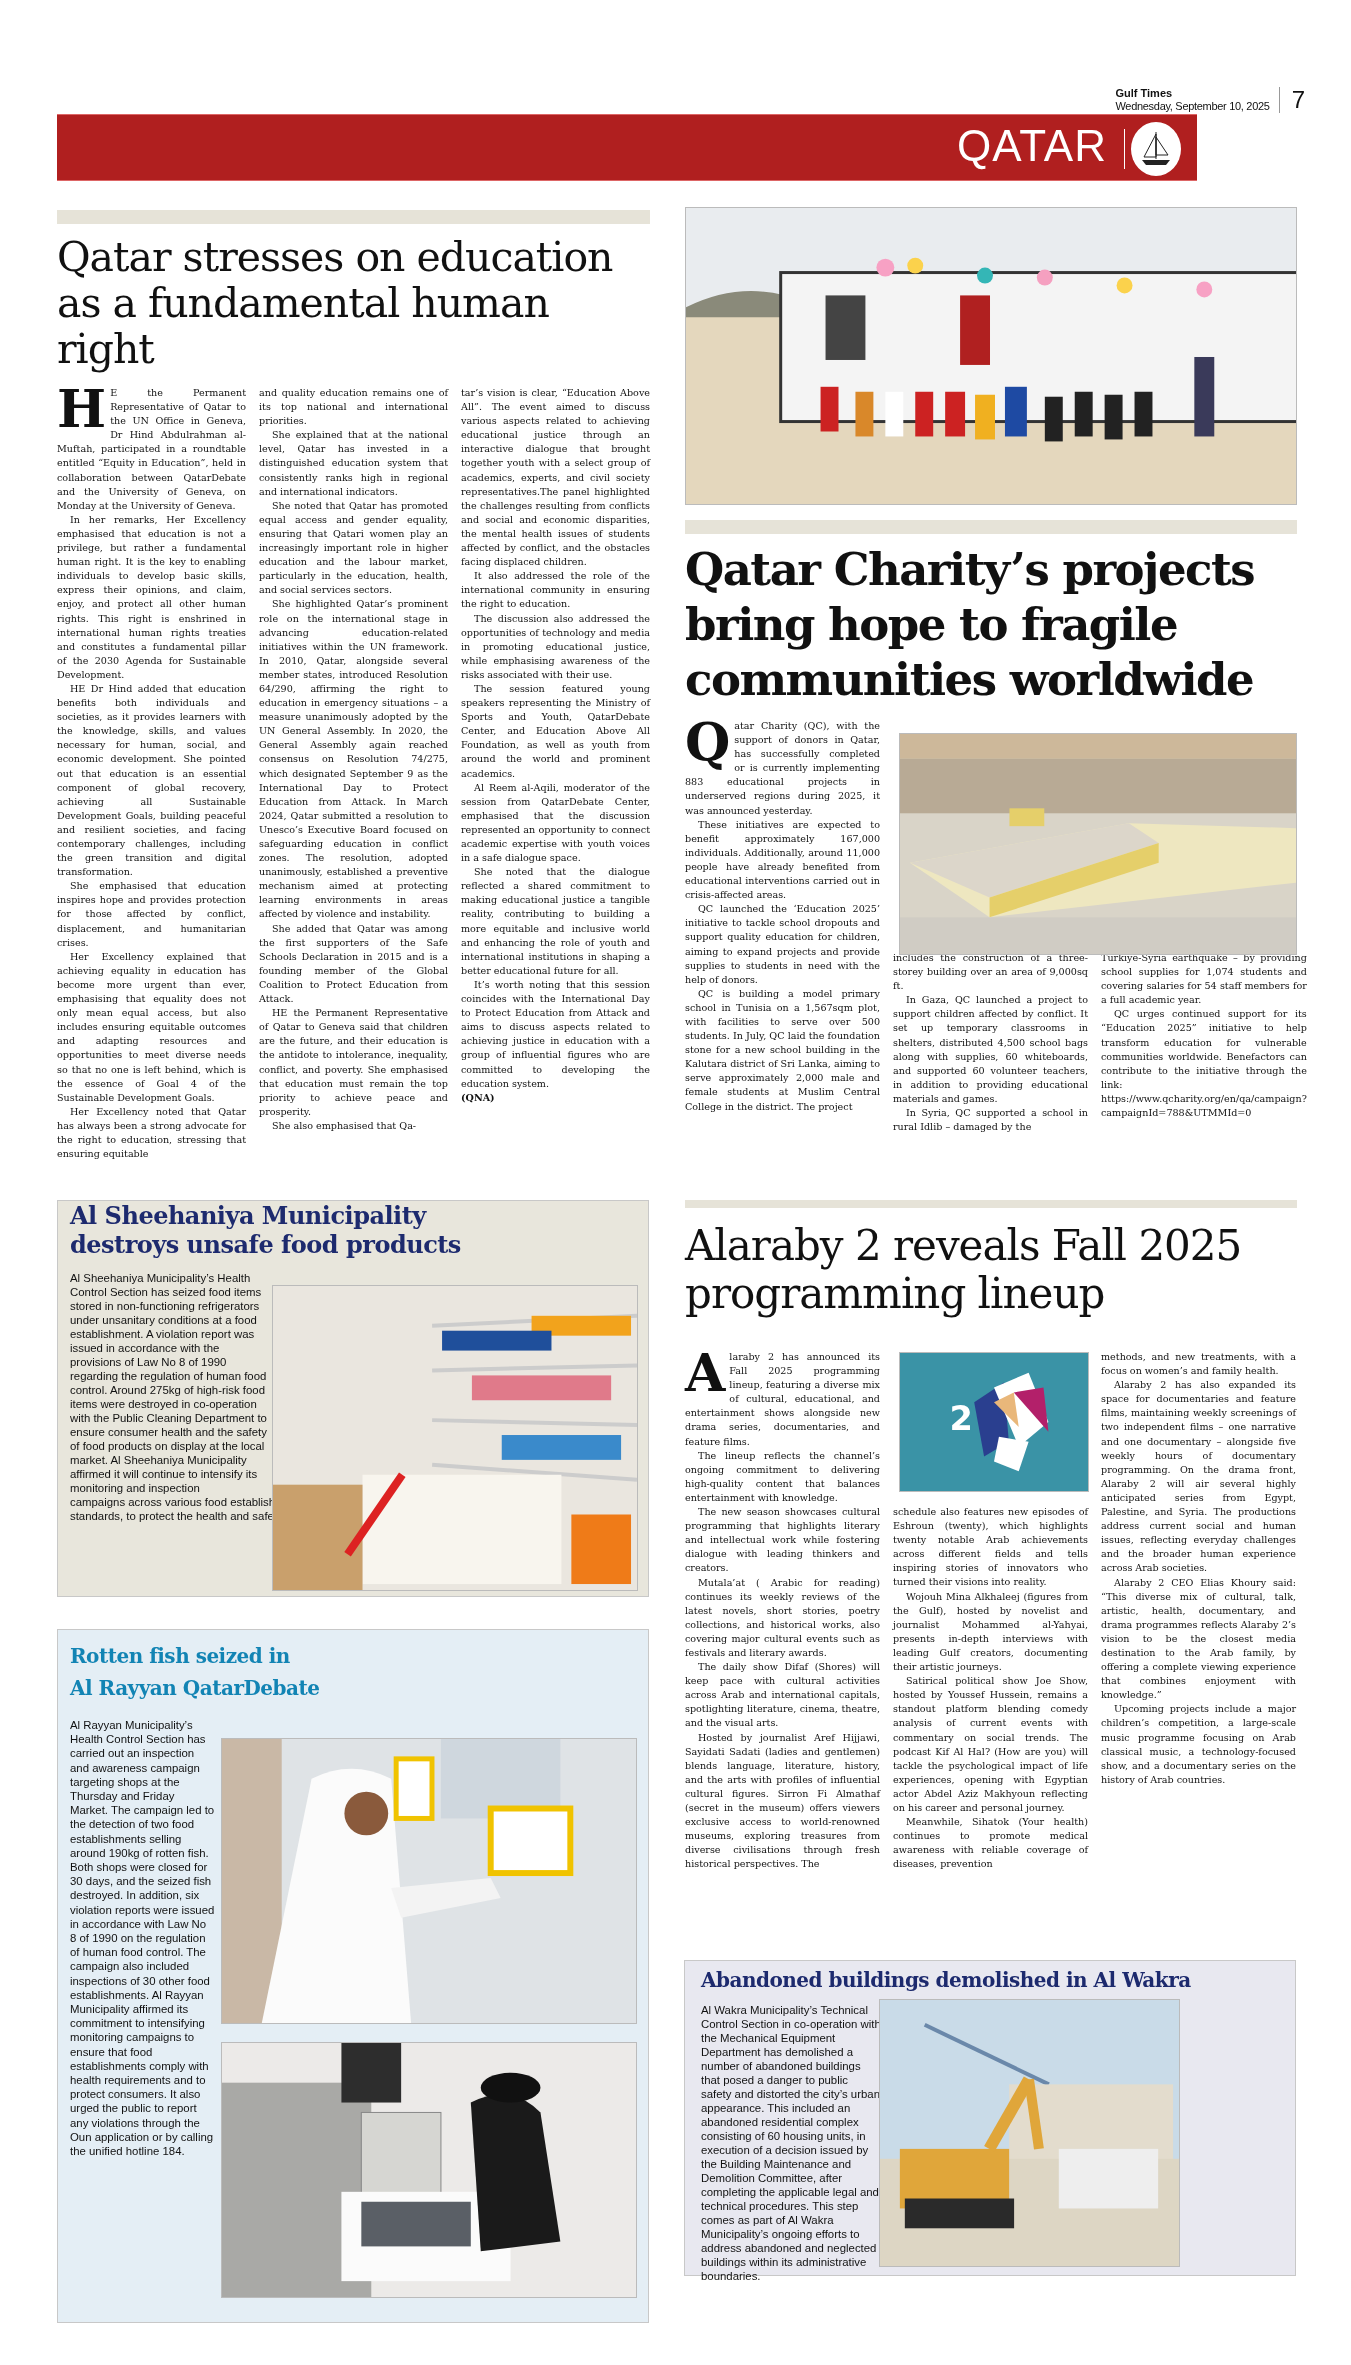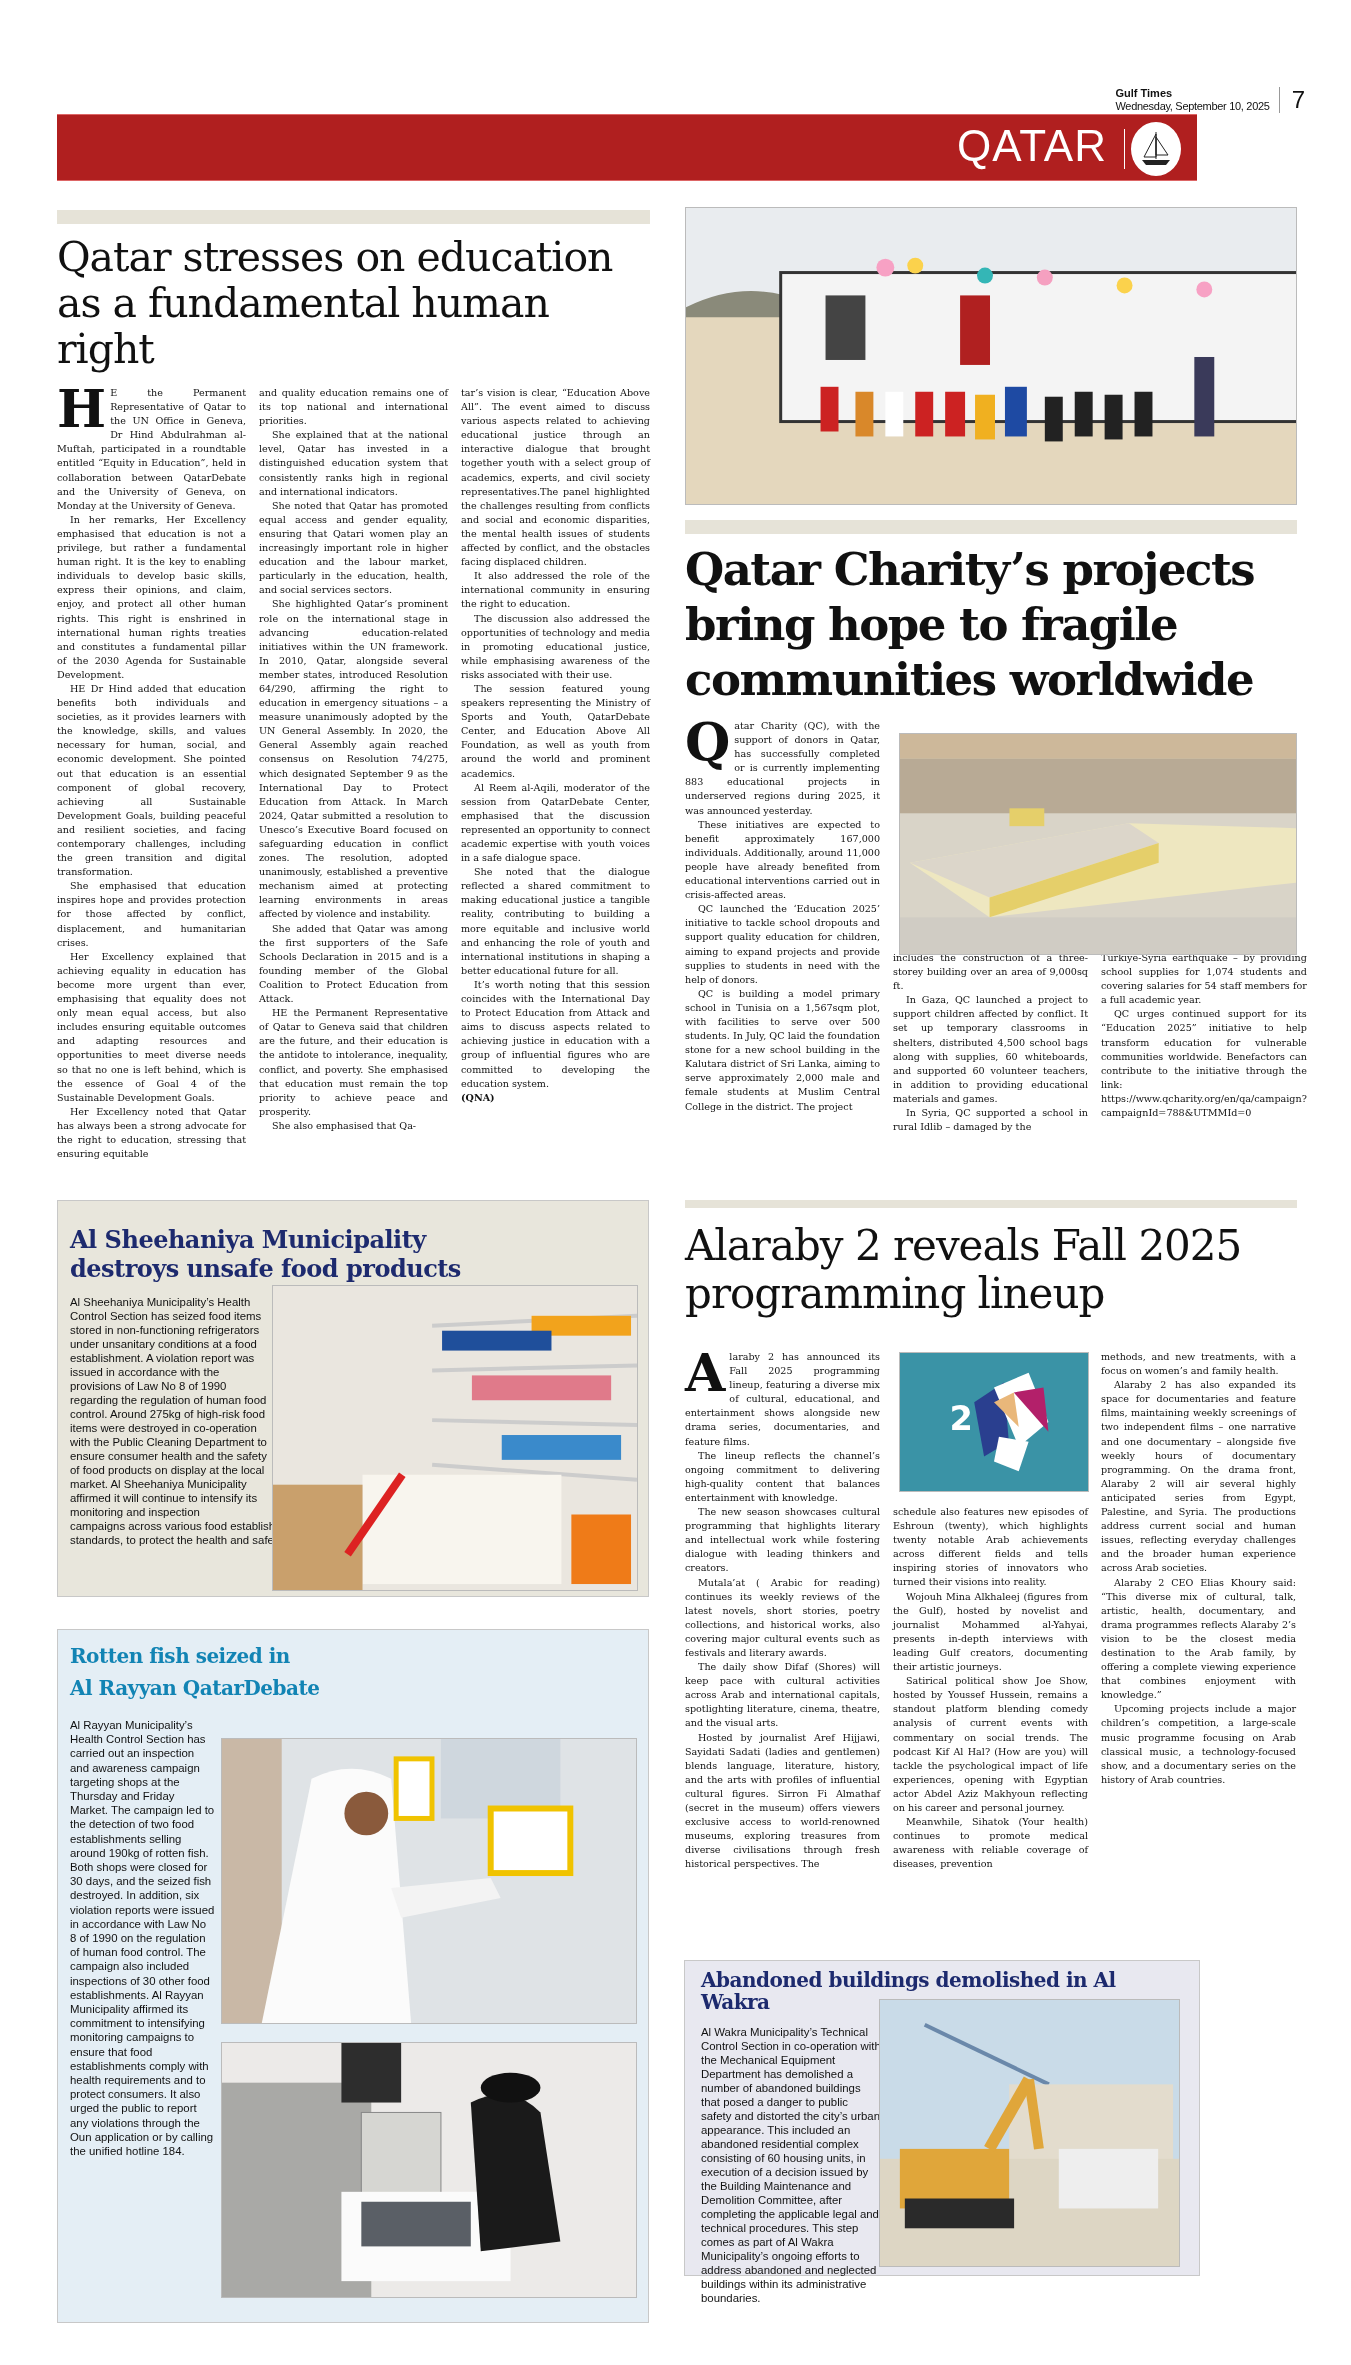--- a/index.html
+++ b/index.html
@@ -30,33 +30,33 @@
   .credit { font-weight: bold; }
 
   
   .a2-photo { left: 685px; top: 207px; width: 612px; height: 298px; }
   .a2 { left: 685px; top: 520px; width: 612px; }
   .hl-bold { font-family: "DejaVu Serif", serif; font-weight: bold; font-size: 45px; line-height: 55px; letter-spacing: -1.5px; margin-top: 8px; }
   .a2-photo2 { left: 899px; top: 733px; width: 398px; height: 222px; }
 
   
   .box { border: 1px solid #c8c8c8; }
-  .box1 { left: 57px; top: 1200px; width: 592px; height: 397px; background: #e8e6dc; padding: 24px 12px; }
+  .box1 { left: 57px; top: 1200px; width: 592px; height: 397px; background: #e8e6dc; padding: 0 12px; }
   .box-hl { font-family: "DejaVu Serif", serif; font-weight: bold; font-size: 24px; line-height: 29px; letter-spacing: -0.5px; }
   .sans-body { font-family: "Liberation Sans", sans-serif; font-size: 11.4px; line-height: 14px; }
   .box1-photo { left: 214px; top: 84px; width: 366px; height: 306px; }
 
   .box2 { left: 57px; top: 1629px; width: 592px; height: 694px; background: #e4eef5; padding: 10px 12px; }
   .box2-p1 { left: 163px; top: 108px; width: 416px; height: 286px; }
   .box2-p2 { left: 163px; top: 412px; width: 416px; height: 256px; }
 
   .a3 { left: 685px; top: 1200px; width: 612px; }
   .a3-logo { left: 899px; top: 1352px; width: 190px; height: 140px; }
 
-  .box3 { left: 684px; top: 1960px; width: 516px; height: 316px; background: #e8e8f0; padding: 8px 10px; }
+  .box3 { left: 684px; top: 1960px; width: 612px; height: 316px; background: #e8e8f0; padding: 8px 10px; }
   .box3-photo { left: 194px; top: 38px; width: 301px; height: 268px; }
 
   .photo { background: #ccc; overflow: hidden; border: 1px solid #bbb; }
   .photo svg { width: 100%; height: 100%; display: block; }
 </style>
 </head>
 <body>
 
 <div class="abs mast-right">
   <div class="mast-txt">

